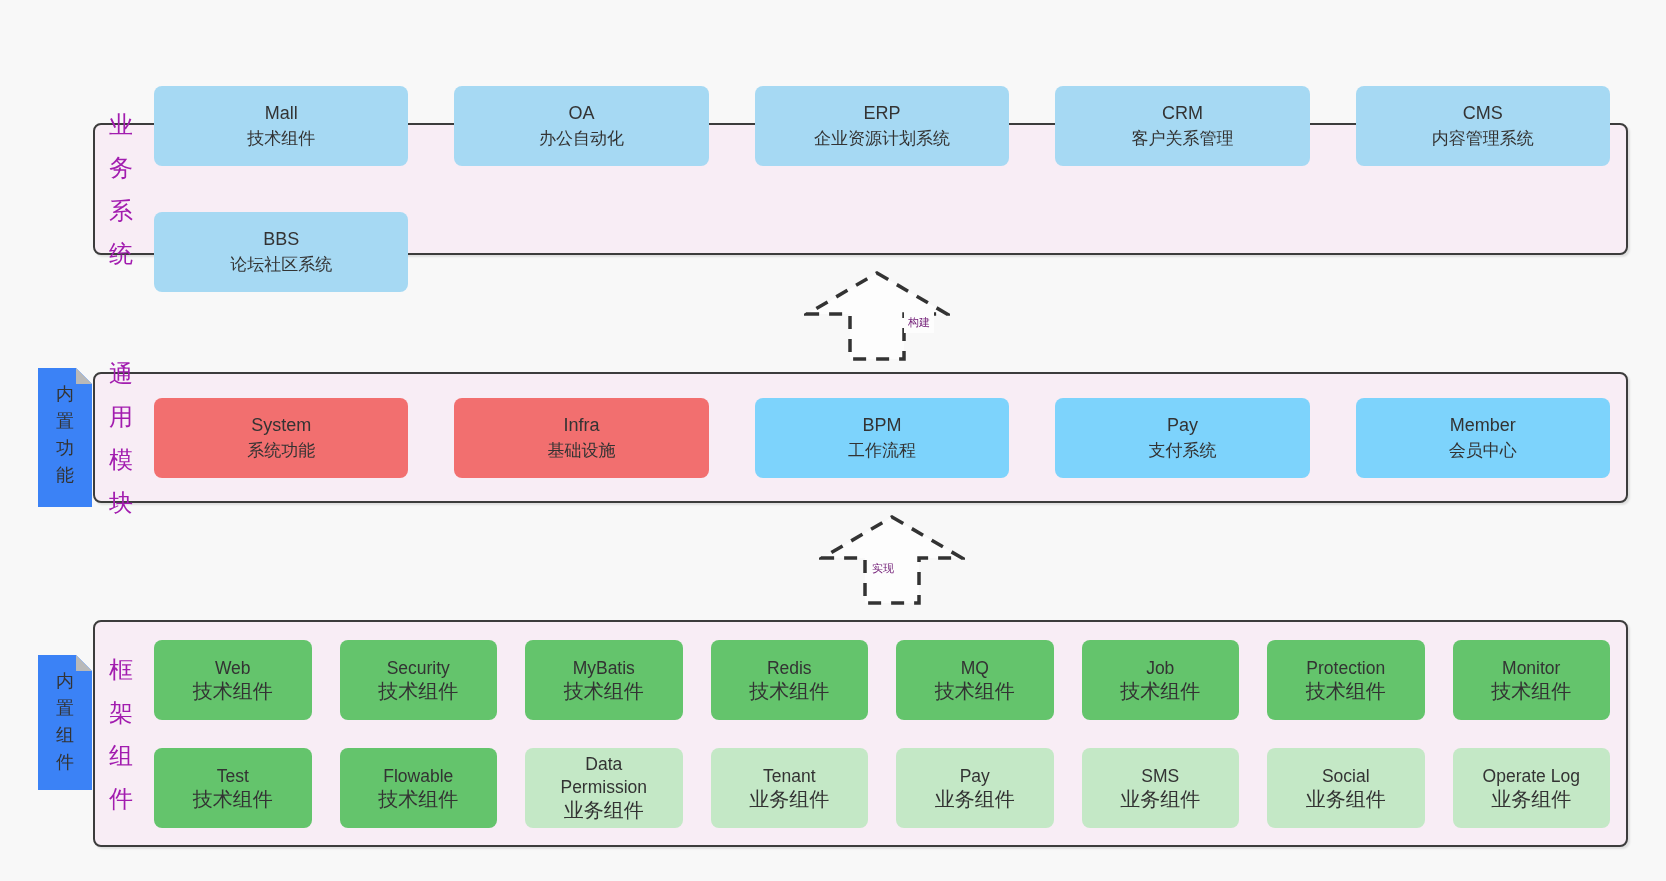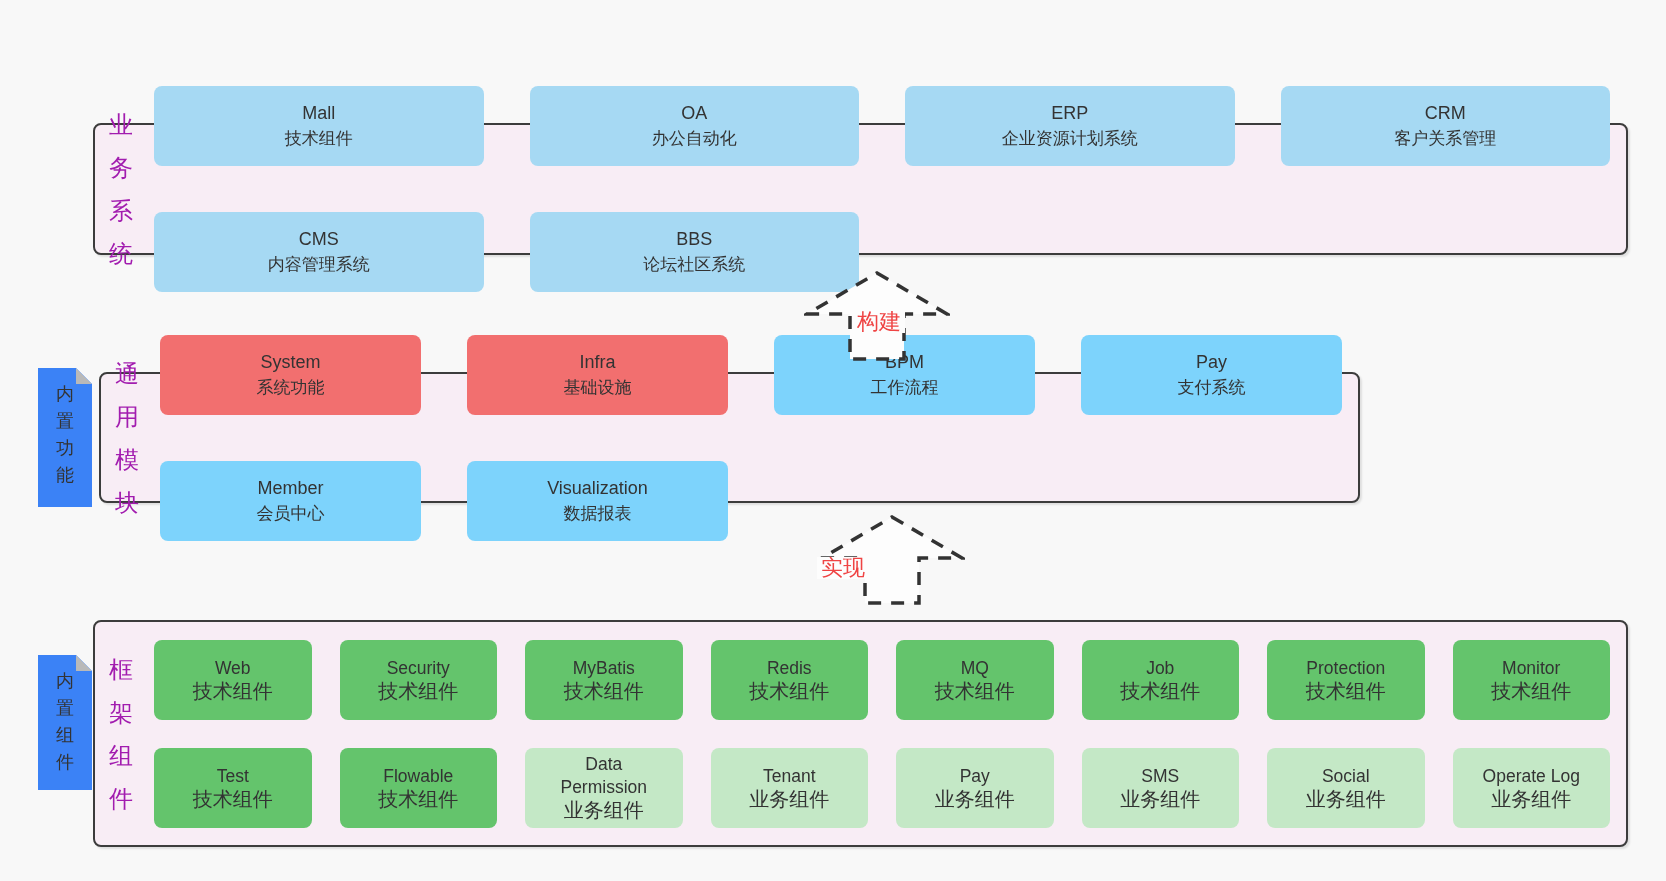--- a/index.html
+++ b/index.html
@@ -19,41 +19,41 @@
     background:#f8edf5;
     border:2px solid #3c3c3c;
     border-radius:8px;
     box-shadow:2px 2px 2px rgba(0,0,0,0.10);
     display:flex;
     align-items:center;
     box-sizing:border-box;
     z-index:2;
   }
   .sec-top    { left:93px;  top:123px; width:1535px; height:132px; }
-  .sec-mid    { left:99px;  top:372px; width:1261px; height:131px; }
+  .sec-mid    { left:93px;  top:372px; width:1535px; height:131px; }
   .sec-bottom { left:93px;  top:620px; width:1535px; height:227px; }
 
   .vlabel {
     flex:none;
     width:30px;
     margin-left:8px;
     font-size:24px;
     line-height:43px;
     text-align:right;
     word-break:break-all;
     color:#a21caf;
   }
 
   .row {
     flex:1;
     display:grid;
     align-items:center;
     margin:0 16px 0 21px;
   }
-  .row6 { grid-template-columns:repeat(4,1fr); gap:46px; }
+  .row6 { grid-template-columns:repeat(5,1fr); gap:46px; }
   .row8 { grid-template-columns:repeat(8,1fr); column-gap:37px; row-gap:25px;gap:28px; }
 
   .box {
     height:80px;
     border-radius:8px;
     display:flex;
     flex-direction:column;
     align-items:center;
     justify-content:center;
     text-align:center;
@@ -108,26 +108,27 @@
     fill:#fdfdfd;
     stroke:#333;
     stroke-width:3.5;
     stroke-dasharray:13 10;
     stroke-linejoin:miter;
   }
   .arrow-label {
     position:absolute;
     z-index:4;
     background:#fdfdfd;
-    font-size:22px;
+    font-size:11px;
     line-height:22px;
     padding:0 4px;
-    color:#ef4444;
+    color:#701a75;
     transform:translateX(-50%);
     white-space:nowrap;
+    margin-left:40px;
   }
   .arrow-label-1 { left:879px; top:311px; }
   .arrow-label-2 { left:843px; top:557px; }
 </style>
 </head>
 <body>
 
 <div class="canvas">
 
   <div class="sticky sticky-1">
@@ -188,24 +189,20 @@
         <span class="zh">工作流程</span>
       </div>
       <div class="box c-pink">
         <span class="en">Pay</span>
         <span class="zh">支付系统</span>
       </div>
       <div class="box c-pink">
         <span class="en">Member</span>
         <span class="zh">会员中心</span>
       </div>
-      <div class="box c-pink">
-        <span class="en">Visualization</span>
-        <span class="zh">数据报表</span>
-      </div>
     </div>
   </div>
 
   <svg class="up-arrow arrow-2" width="146" height="92" viewBox="0 0 146 92">
     <polygon points="73,3 143,44 100,44 100,89 46,89 46,44 3,44"></polygon>
   </svg>
   <div class="arrow-label arrow-label-2">实现</div>
 
   <div class="section sec-bottom">
     <div class="vlabel">框架组件</div>

